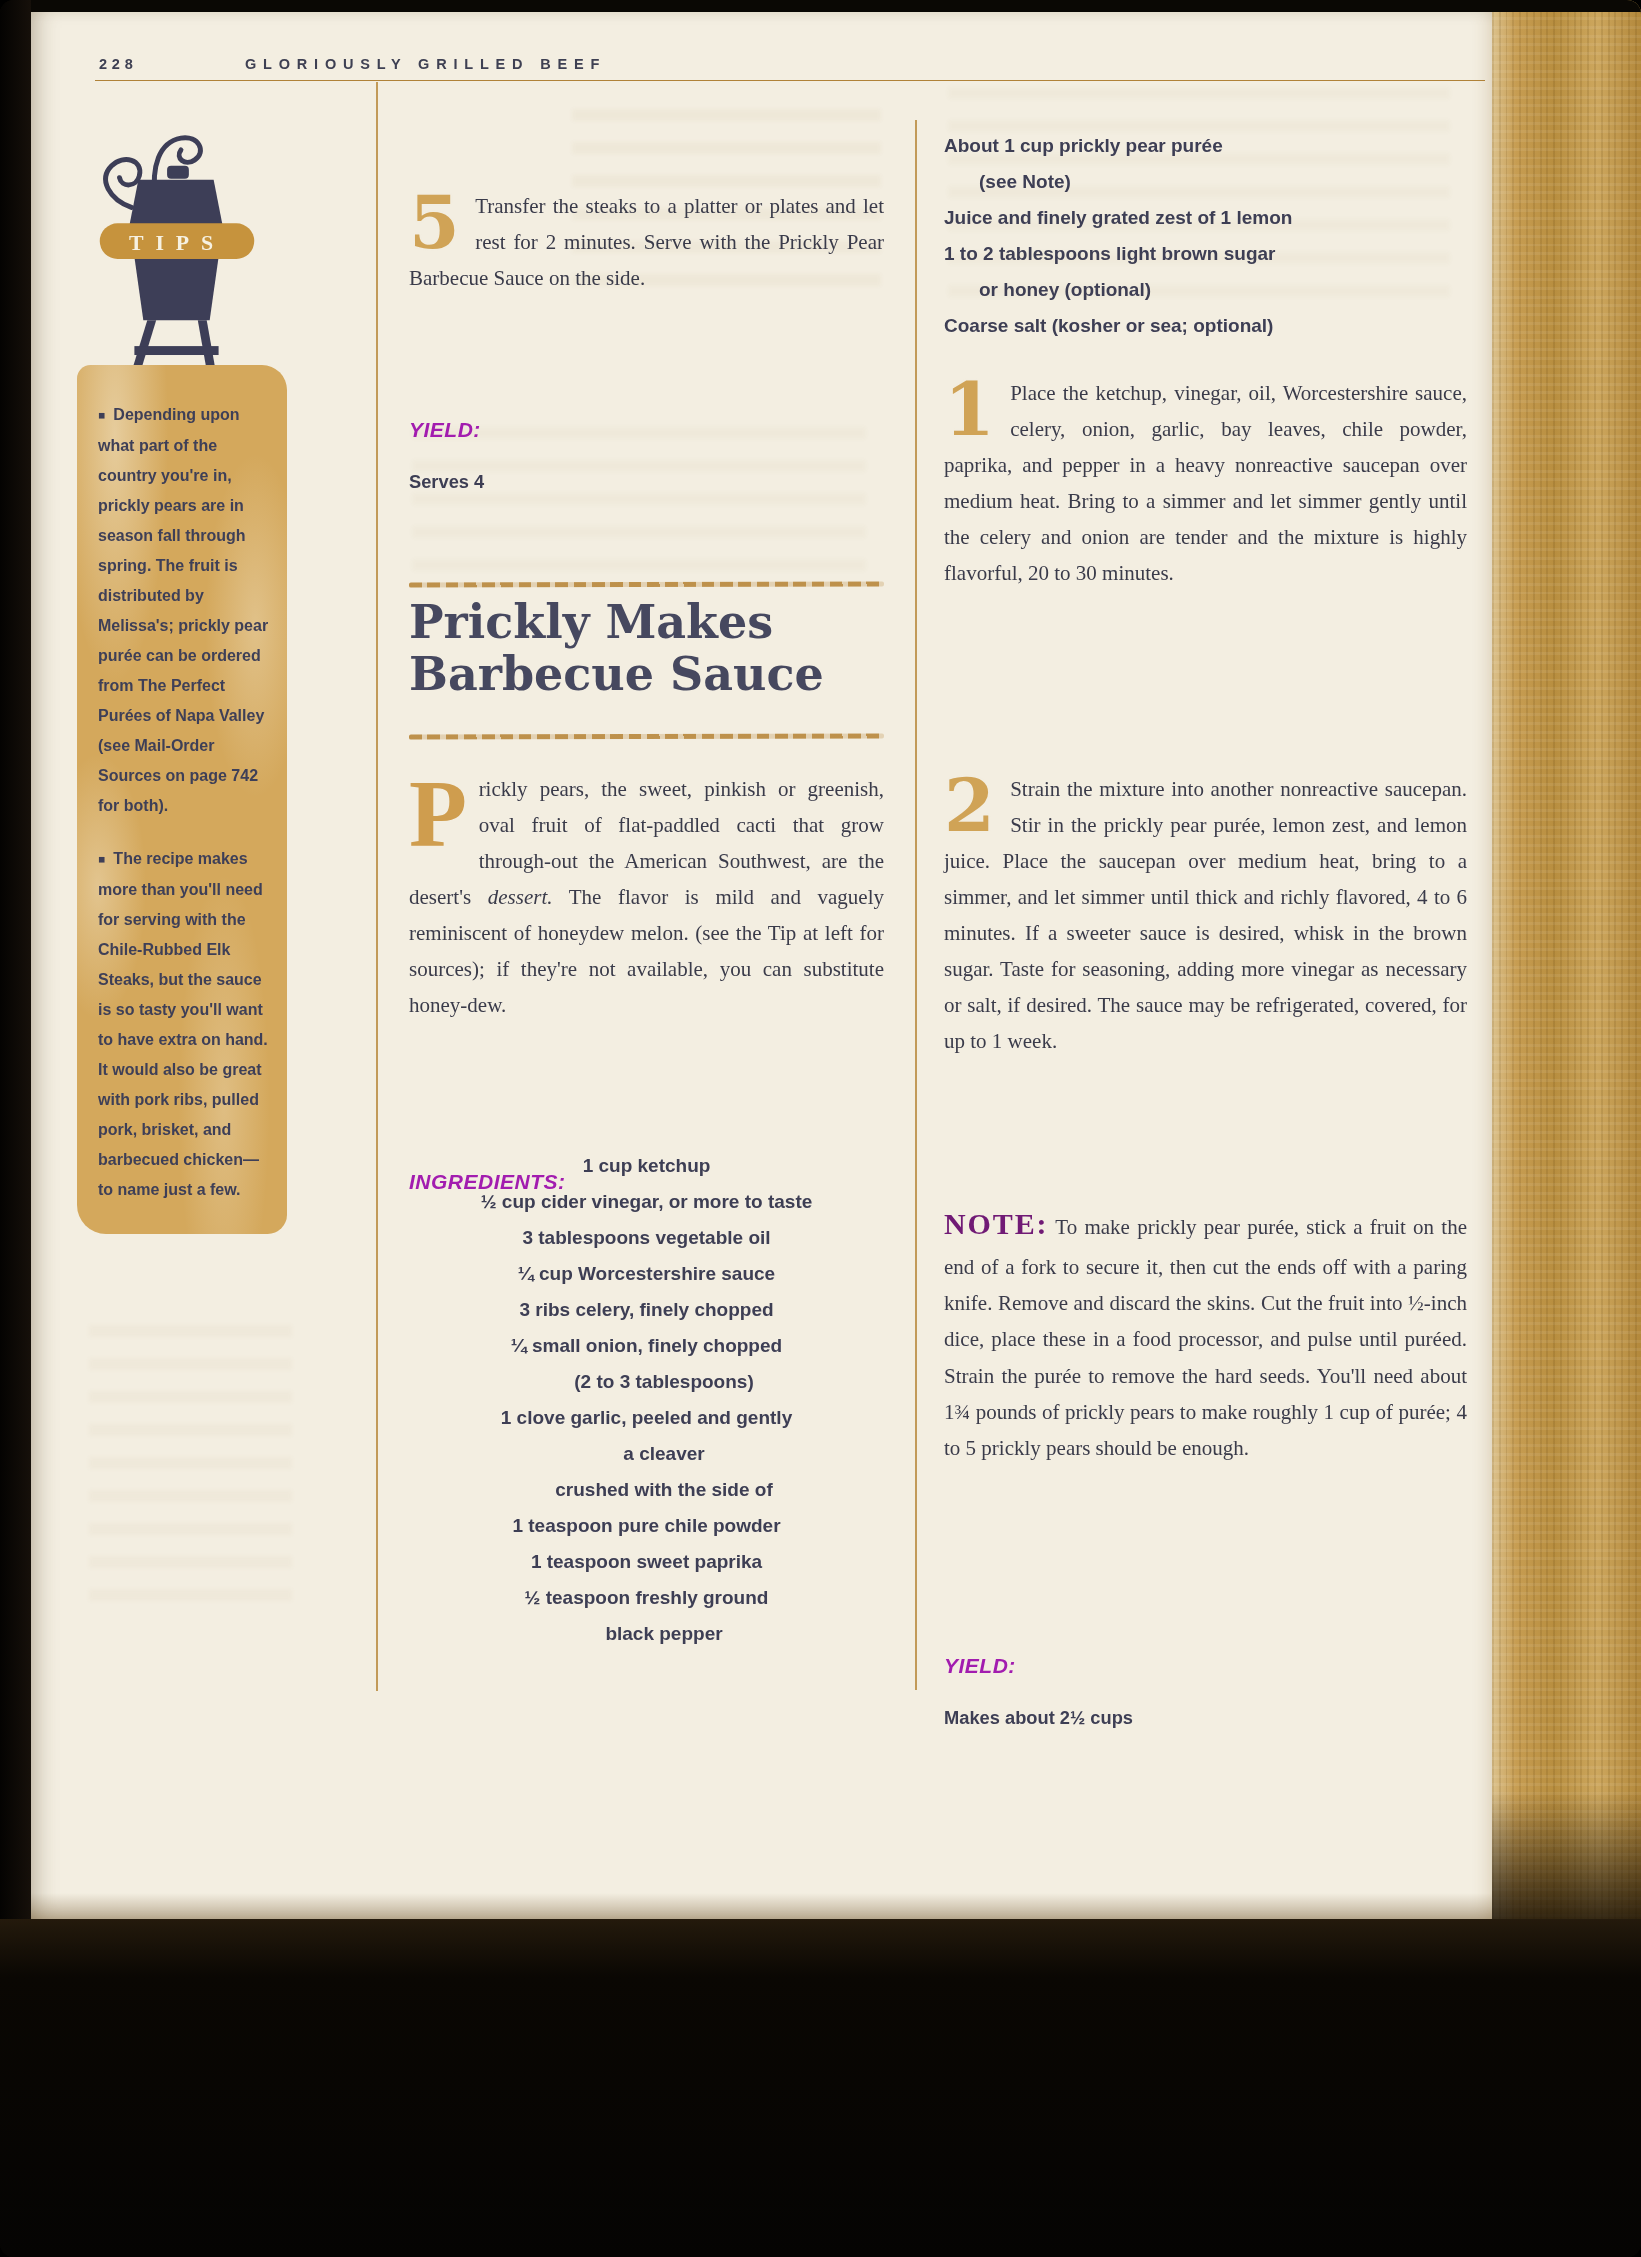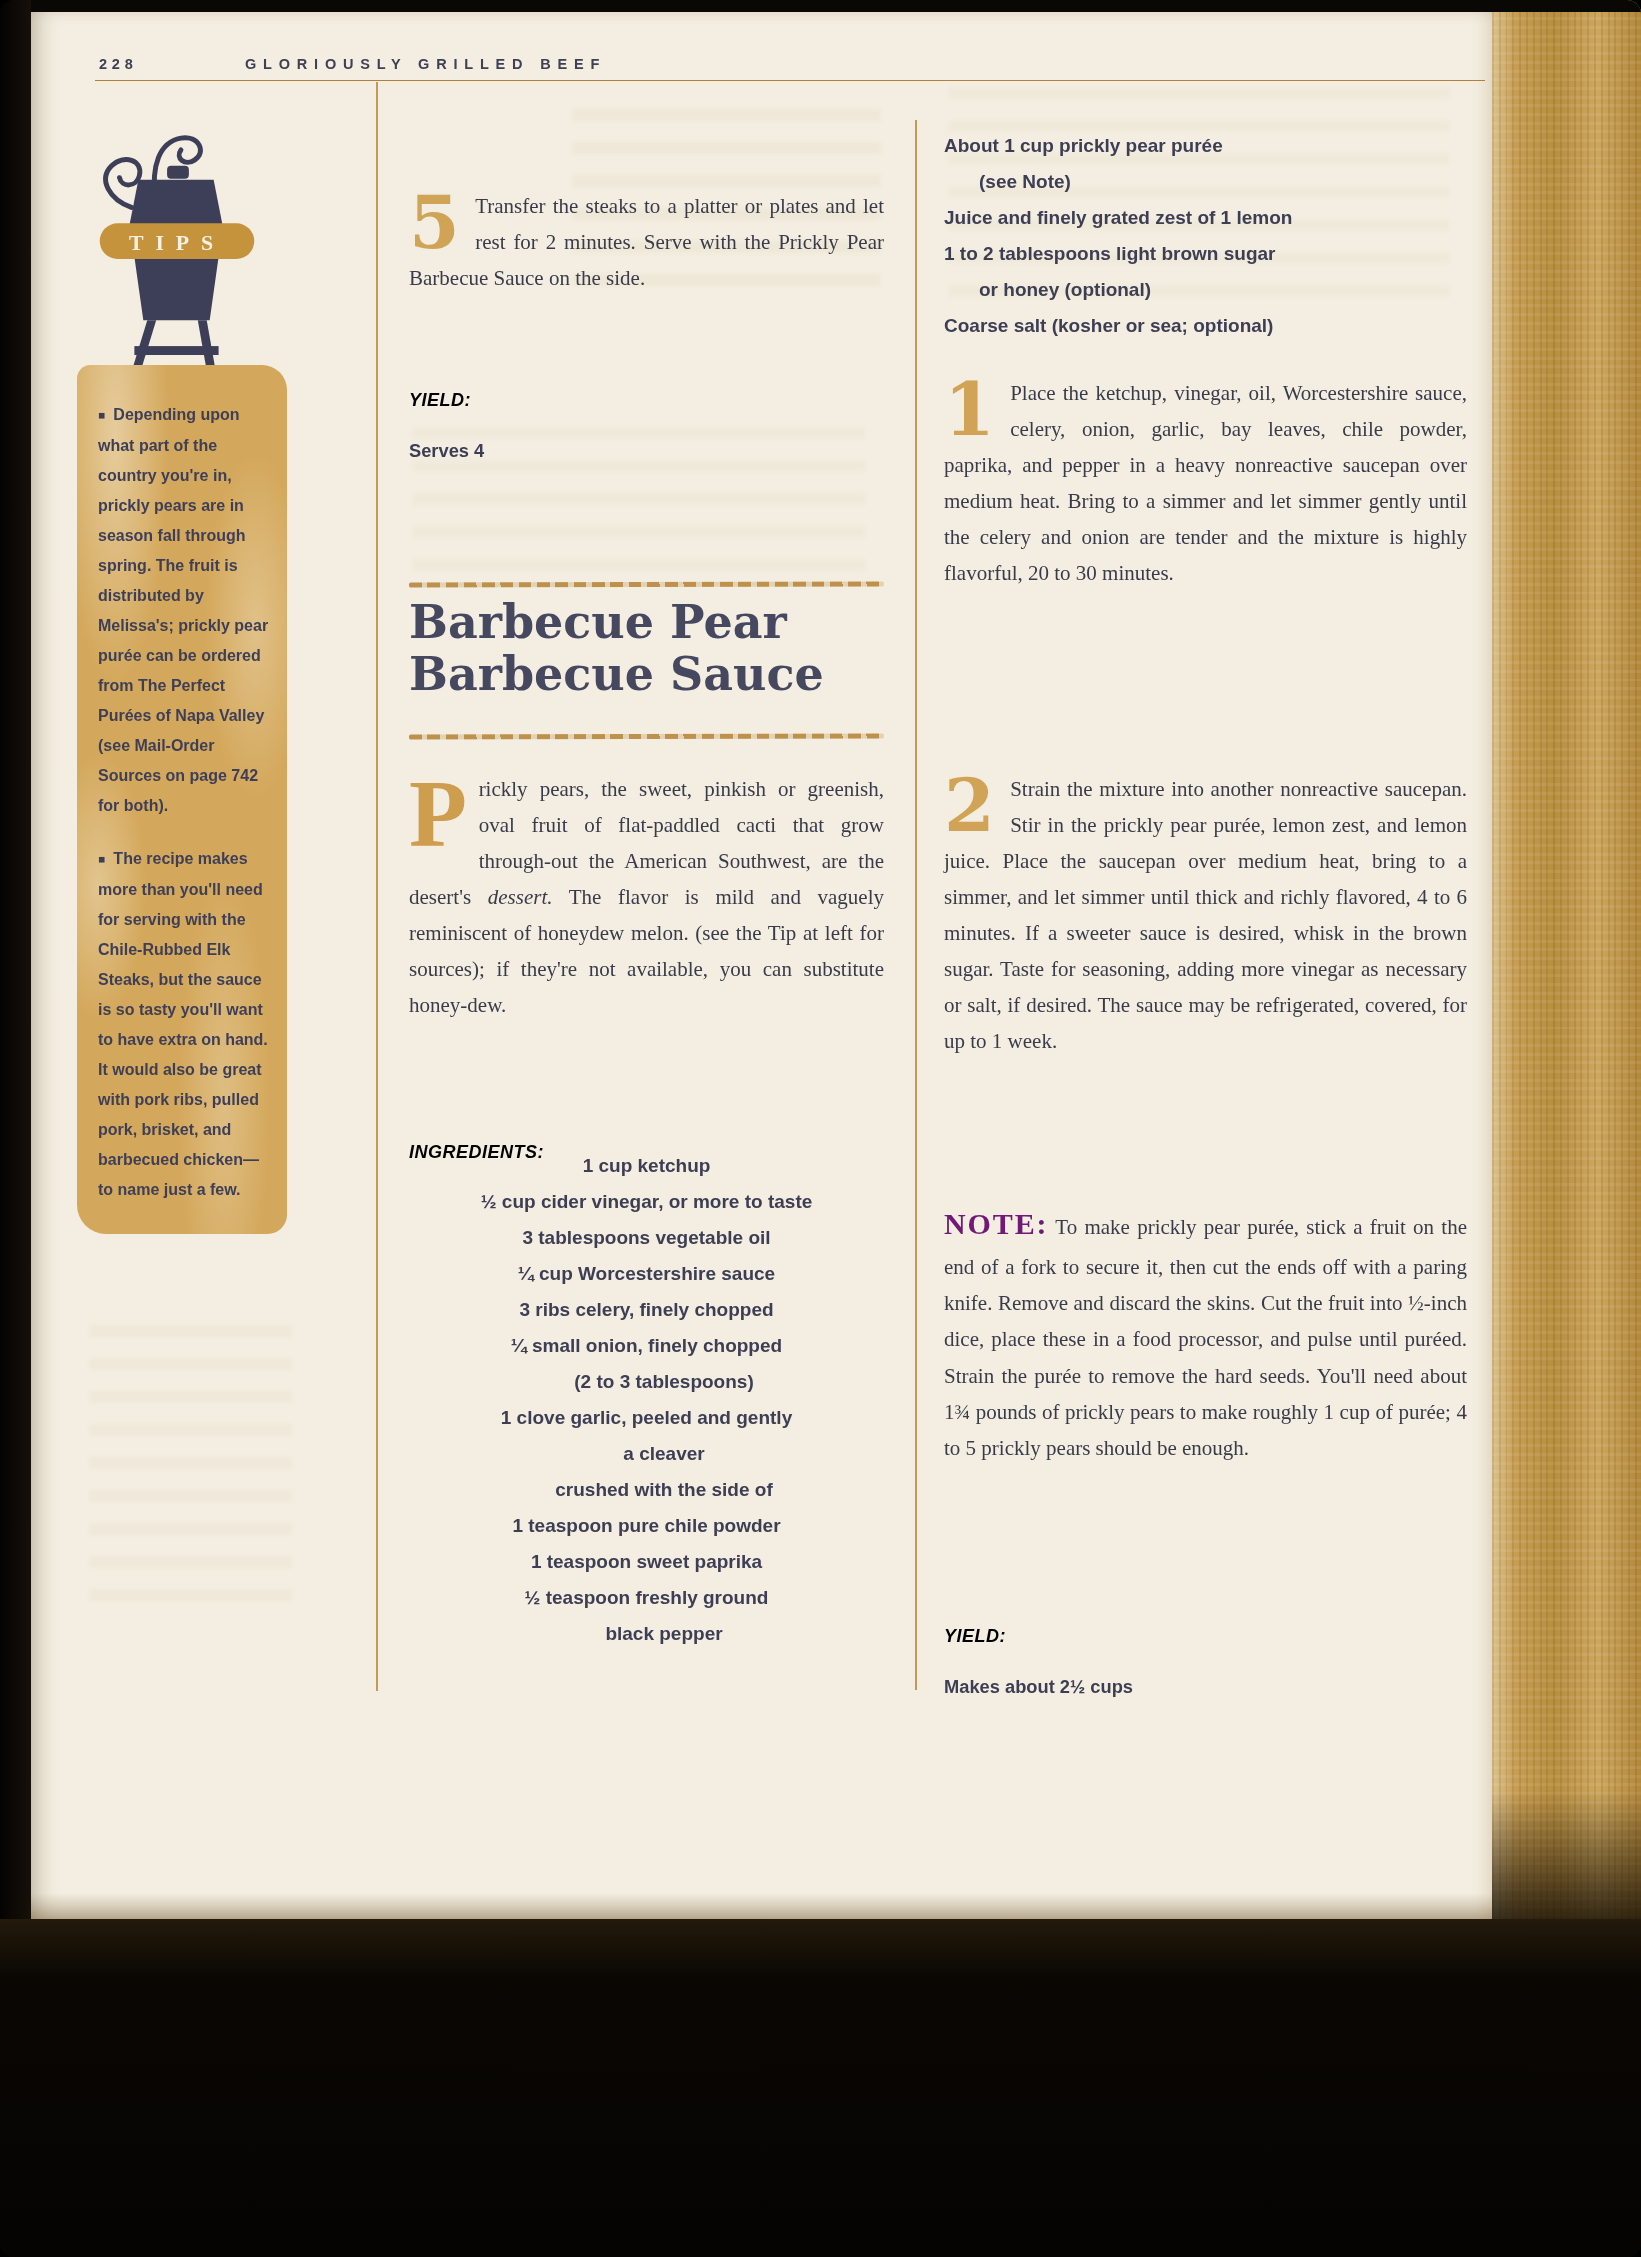--- a/index.html
+++ b/index.html
@@ -48,21 +48,21 @@
   
   .colmid{position:absolute;left:378px;top:0;width:475px;height:1834px;}
   .colright{position:absolute;left:913px;top:0;width:523px;height:1834px;}
   .blk{position:absolute;left:0;right:0;}
   
   .body-serif{font-family:"Liberation Serif",serif;font-size:21px;line-height:1.72;color:#3a3b4a;
      text-align:justify;margin:0;}
   .stepnum{float:left;font-family:"DejaVu Serif",serif;font-weight:700;font-size:73px;line-height:.92;
      color:#d0a356;margin:1.9px 15.4px 0 0;text-shadow:0 0 1.9px rgba(243,238,225,.35);}
   
-  .goldlabel{font-style:italic;font-weight:700;font-size:18px;letter-spacing:0.5px;color:#000000;}
+  .goldlabel{font-style:italic;font-weight:700;font-size:21px;letter-spacing:0.5px;color:#a21caf;margin-top:28px;}
   .boldval{font-weight:700;font-size:18.3px;color:#3d3e54;margin-top:29px;}
   
   .scrib{height:4.8px;transform:rotate(-.15deg);
      background:repeating-linear-gradient(90deg,#b8873b 0 12.6px,rgba(184,135,59,.30) 12.6px 18.3px);
      border-radius:1.9px;opacity:.9;}
   
   .title{font-family:"DejaVu Serif",serif;font-weight:700;font-size:46px;line-height:1.13;color:#46485f;margin:0;}
   
   .dropcap{float:left;font-weight:700;font-size:95px;line-height:.8;color:#cf9d4e;padding:5.8px 11.6px 0 0;}
   .ital{font-style:italic;}
@@ -129,21 +129,21 @@
 
       <div class="blk" style="top:378px;">
         <div class="goldlabel">YIELD:</div>
         <div class="boldval">Serves 4</div>
       </div>
 
       <div class="blk scrib" style="top:570px;"></div>
 
       <div class="blk" style="top:585px;">
         <h1 class="title">
-          <span>Barbecue Pear</span><br>
+          <span>Prickly Makes</span><br>
           <span>Barbecue Sauce</span>
         </h1>
       </div>
 
       <div class="blk scrib" style="top:722px;"></div>
 
       <div class="blk" style="top:759px;">
         <p class="body-serif">
           <span class="dropcap">P</span>
           <span>rickly pears, the sweet, pinkish or greenish, oval fruit of flat-paddled cacti that grow through-out the American Southwest, are the desert's </span><span class="ital">dessert.</span><span> The flavor is mild and vaguely reminiscent of honeydew melon. (see the Tip at left for sources); if they're not available, you can substitute honey-dew.</span>

